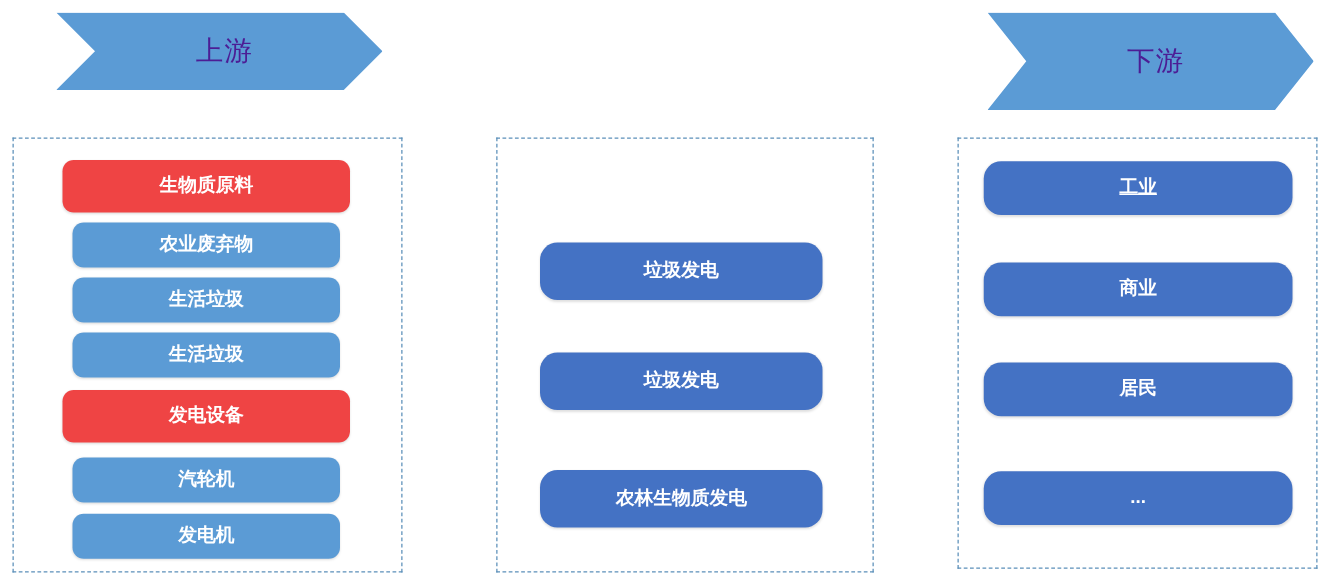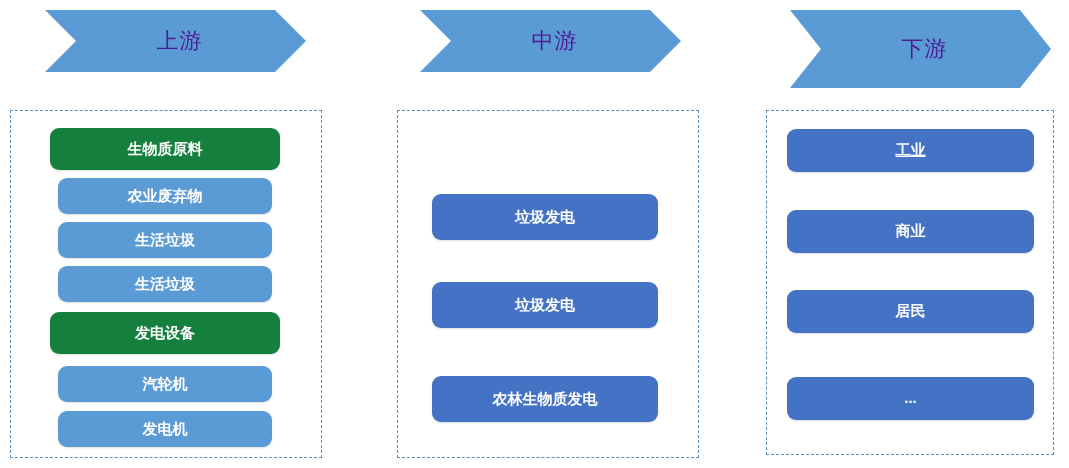--- a/index.html
+++ b/index.html
@@ -52,23 +52,23 @@
     position: absolute;
     display: flex;
     align-items: center;
     justify-content: center;
     color: #ffffff;
     font-weight: bold;
     text-align: center;
     border-radius: 9px;
     box-shadow: 0 1px 2px rgba(0,0,0,0.13);
   }
-  .node-dark  { background: #15803d; }
+  .node-dark  { background: #ef4444; }
   .node-light { background: #5B9BD5; }
-  .node-mid   { background: #4472C4; }
+  .node-mid   { background: #4472C4; border-radius: 14px; }
 
   .node-label { line-height: 1.1; }
 
   
   .lc-dark  { left: 50px; width: 230px; height: 42px; font-size: 15px; }
   .lc-light { left: 58px; width: 214px; height: 36px; font-size: 15px; }
 
   
   .mc { left: 432px; width: 226px; height: 46px; font-size: 15px; margin-top: 40px; }
 
@@ -77,23 +77,20 @@
 
   .underlined { text-decoration: underline; }
 </style>
 </head>
 <body>
 
 <div class="canvas">
 
   <div class="chevron" id="chev-up">
     <span class="chevron-label">上游</span>
-  </div>
-  <div class="chevron" id="chev-mid">
-    <span class="chevron-label">中游</span>
   </div>
   <div class="chevron" id="chev-down">
     <span class="chevron-label">下游</span>
   </div>
 
   <div class="panel" id="panel-up"></div>
   <div class="panel" id="panel-mid"></div>
   <div class="panel" id="panel-down"></div>
 
   <div class="node node-dark lc-dark" style="top:128px">

